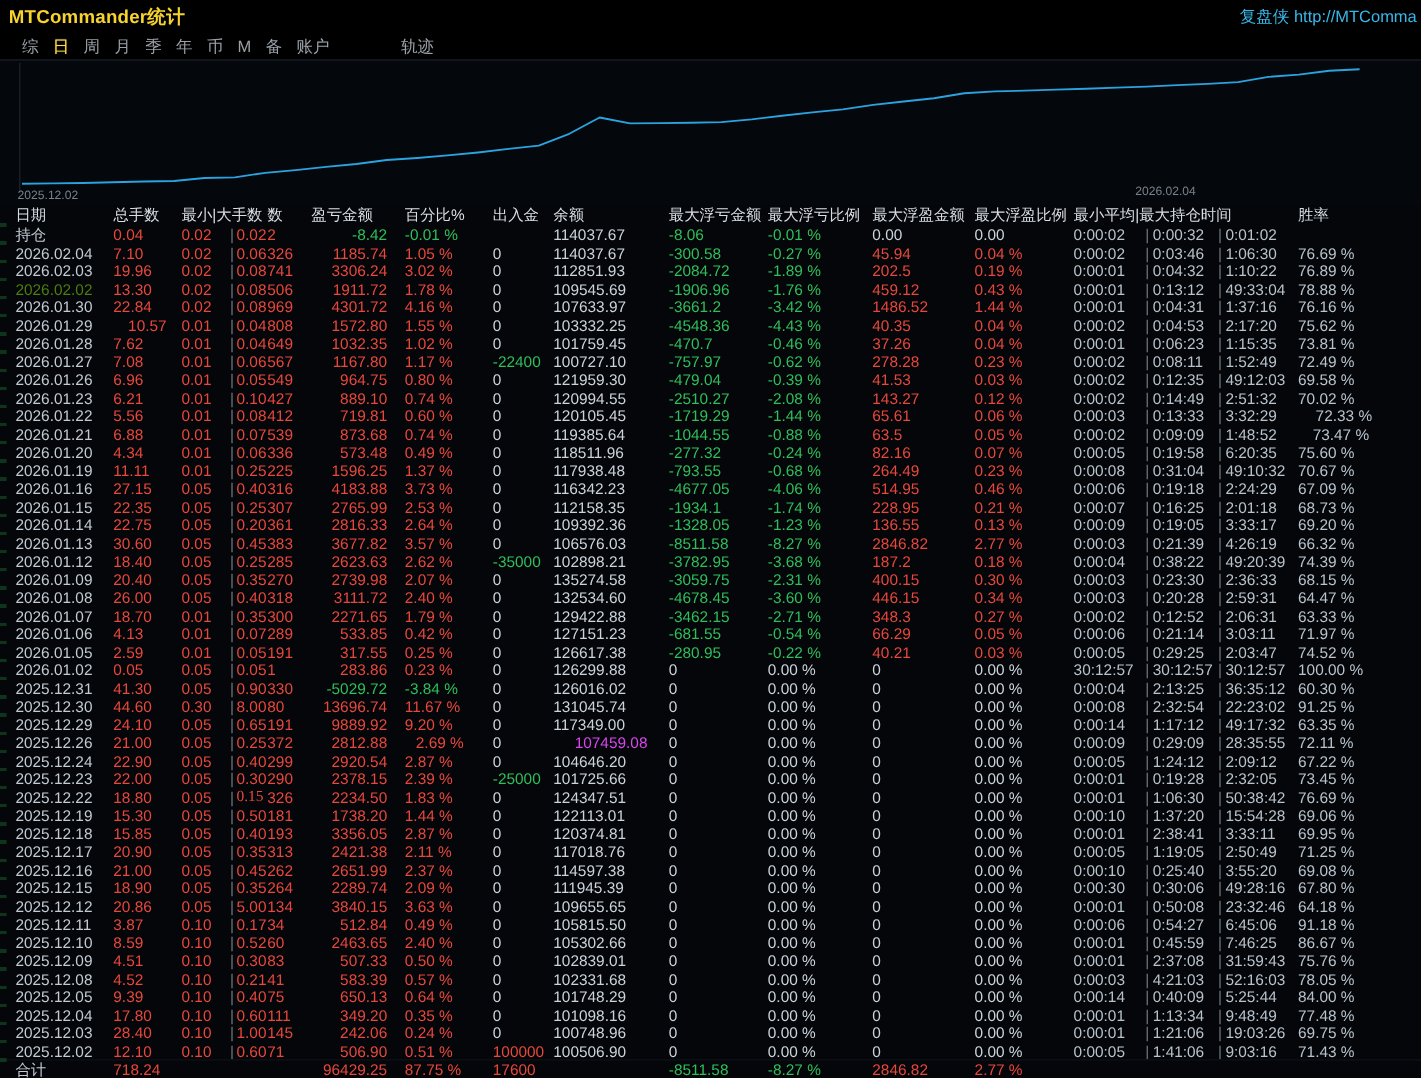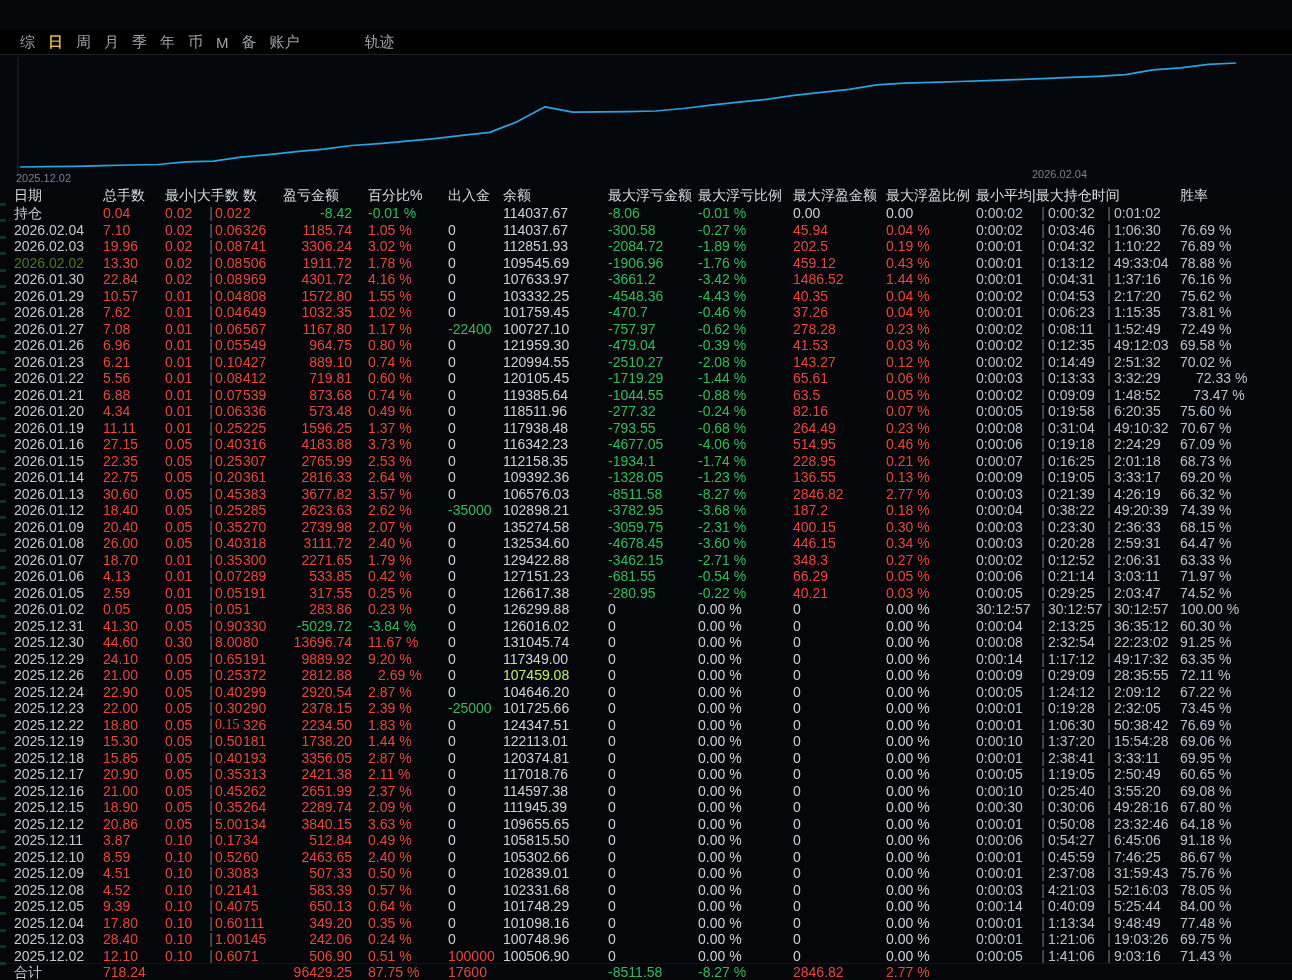--- a/index.html
+++ b/index.html
@@ -58,20 +58,24 @@
     background:repeating-linear-gradient(to bottom,
       transparent 0px, transparent 11px, #165a2b 11px, #165a2b 14px, transparent 14px, transparent 16.5px);
     opacity:.55;
   }
 </style>
 </head>
 <body>
 
 <div class="screen">
 
+  <div class="titlebar">
+    <span class="app-title" style="color: rgb(246, 211, 45);">MTCommander统计</span>
+    <span class="app-link" style="color: rgb(56, 184, 234);">复盘侠 http://MTComma</span>
+  </div>
 
   <div class="menubar">
       <span class="menu-item" style="color: rgb(154, 161, 168);">综</span>
       <span class="menu-item active" style="color: rgb(255, 216, 77);">日</span>
       <span class="menu-item" style="color: rgb(154, 161, 168);">周</span>
       <span class="menu-item" style="color: rgb(154, 161, 168);">月</span>
       <span class="menu-item" style="color: rgb(154, 161, 168);">季</span>
       <span class="menu-item" style="color: rgb(154, 161, 168);">年</span>
       <span class="menu-item" style="color: rgb(154, 161, 168);">币</span>
       <span class="menu-item" style="color: rgb(154, 161, 168);">M</span>
@@ -212,21 +216,21 @@
         <span class="cell" style="width: 90px; color: rgb(232, 72, 60);">1.44 %</span>
         <span class="cell" style="width: 62px; color: rgb(185, 195, 204);">0:00:01</span>
         <span class="cell" style="width: 10px; color: rgb(109, 117, 125); text-align: center;">|</span>
         <span class="cell" style="width: 56px; color: rgb(185, 195, 204);">0:04:31</span>
         <span class="cell" style="width: 10px; color: rgb(109, 117, 125); text-align: center;">|</span>
         <span class="cell" style="width: 66px; color: rgb(185, 195, 204);">1:37:16</span>
         <span class="cell" style="width: 78px; color: rgb(185, 195, 204);">76.16 %</span>
       </div>
       <div class="trow">
         <span class="cell" style="width: 89px; color: rgb(194, 202, 210);">2026.01.29</span>
-        <span class="cell" style="width: 62px; color: rgb(232, 72, 60);">10.57</span>
+        <span class="cell" style="width: 62px; color: rgb(232, 72, 60); text-align: center;">10.57</span>
         <span class="cell" style="width: 42px; color: rgb(232, 72, 60);">0.01</span>
         <span class="cell" style="width: 8px; color: rgb(109, 117, 125); text-align: center;">|</span>
         <span class="cell" style="width: 28px; color: rgb(232, 72, 60);">0.04</span>
         <span class="cell" style="width: 40px; color: rgb(232, 72, 60);">808</span>
         <span class="cell" style="width: 69px; text-align: right; color: rgb(232, 72, 60);">1572.80</span>
         <span class="cell" style="width: 96px; padding-left: 16px; color: rgb(232, 72, 60);">1.55 %</span>
         <span class="cell" style="width: 55px; color: rgb(204, 212, 219);">0</span>
         <span class="cell" style="width: 105px; color: rgb(204, 212, 219);">103332.25</span>
         <span class="cell" style="width: 90px; color: rgb(47, 191, 90);">-4548.36</span>
         <span class="cell" style="width: 95px; color: rgb(47, 191, 90);">-4.43 %</span>
@@ -726,21 +730,21 @@
       <div class="trow">
         <span class="cell" style="width: 89px; color: rgb(194, 202, 210);">2025.12.26</span>
         <span class="cell" style="width: 62px; color: rgb(232, 72, 60);">21.00</span>
         <span class="cell" style="width: 42px; color: rgb(232, 72, 60);">0.05</span>
         <span class="cell" style="width: 8px; color: rgb(109, 117, 125); text-align: center;">|</span>
         <span class="cell" style="width: 28px; color: rgb(232, 72, 60);">0.25</span>
         <span class="cell" style="width: 40px; color: rgb(232, 72, 60);">372</span>
         <span class="cell" style="width: 69px; text-align: right; color: rgb(232, 72, 60);">2812.88</span>
         <span class="cell" style="width: 96px; padding-left: 26px; color: rgb(232, 72, 60);">2.69 %</span>
         <span class="cell" style="width: 55px; color: rgb(204, 212, 219);">0</span>
-        <span class="cell" style="width: 105px; color: #bef264;">107459.08</span>
+        <span class="cell" style="width: 105px; color: #d946ef; text-align: center;">107459.08</span>
         <span class="cell" style="width: 90px; color: rgb(204, 212, 219);">0</span>
         <span class="cell" style="width: 95px; color: rgb(204, 212, 219);">0.00 %</span>
         <span class="cell" style="width: 93px; color: rgb(204, 212, 219);">0</span>
         <span class="cell" style="width: 90px; color: rgb(204, 212, 219);">0.00 %</span>
         <span class="cell" style="width: 62px; color: rgb(185, 195, 204);">0:00:09</span>
         <span class="cell" style="width: 10px; color: rgb(109, 117, 125); text-align: center;">|</span>
         <span class="cell" style="width: 56px; color: rgb(185, 195, 204);">0:29:09</span>
         <span class="cell" style="width: 10px; color: rgb(109, 117, 125); text-align: center;">|</span>
         <span class="cell" style="width: 66px; color: rgb(185, 195, 204);">28:35:55</span>
         <span class="cell" style="width: 78px; color: rgb(185, 195, 204);">72.11 %</span>
@@ -868,21 +872,21 @@
         <span class="cell" style="width: 105px; color: rgb(204, 212, 219);">117018.76</span>
         <span class="cell" style="width: 90px; color: rgb(204, 212, 219);">0</span>
         <span class="cell" style="width: 95px; color: rgb(204, 212, 219);">0.00 %</span>
         <span class="cell" style="width: 93px; color: rgb(204, 212, 219);">0</span>
         <span class="cell" style="width: 90px; color: rgb(204, 212, 219);">0.00 %</span>
         <span class="cell" style="width: 62px; color: rgb(185, 195, 204);">0:00:05</span>
         <span class="cell" style="width: 10px; color: rgb(109, 117, 125); text-align: center;">|</span>
         <span class="cell" style="width: 56px; color: rgb(185, 195, 204);">1:19:05</span>
         <span class="cell" style="width: 10px; color: rgb(109, 117, 125); text-align: center;">|</span>
         <span class="cell" style="width: 66px; color: rgb(185, 195, 204);">2:50:49</span>
-        <span class="cell" style="width: 78px; color: rgb(185, 195, 204);">60.65 %</span>
+        <span class="cell" style="width: 78px; color: rgb(185, 195, 204);">71.25 %</span>
       </div>
       <div class="trow">
         <span class="cell" style="width: 89px; color: rgb(194, 202, 210);">2025.12.16</span>
         <span class="cell" style="width: 62px; color: rgb(232, 72, 60);">21.00</span>
         <span class="cell" style="width: 42px; color: rgb(232, 72, 60);">0.05</span>
         <span class="cell" style="width: 8px; color: rgb(109, 117, 125); text-align: center;">|</span>
         <span class="cell" style="width: 28px; color: rgb(232, 72, 60);">0.45</span>
         <span class="cell" style="width: 40px; color: rgb(232, 72, 60);">262</span>
         <span class="cell" style="width: 69px; text-align: right; color: rgb(232, 72, 60);">2651.99</span>
         <span class="cell" style="width: 96px; padding-left: 16px; color: rgb(232, 72, 60);">2.37 %</span>

